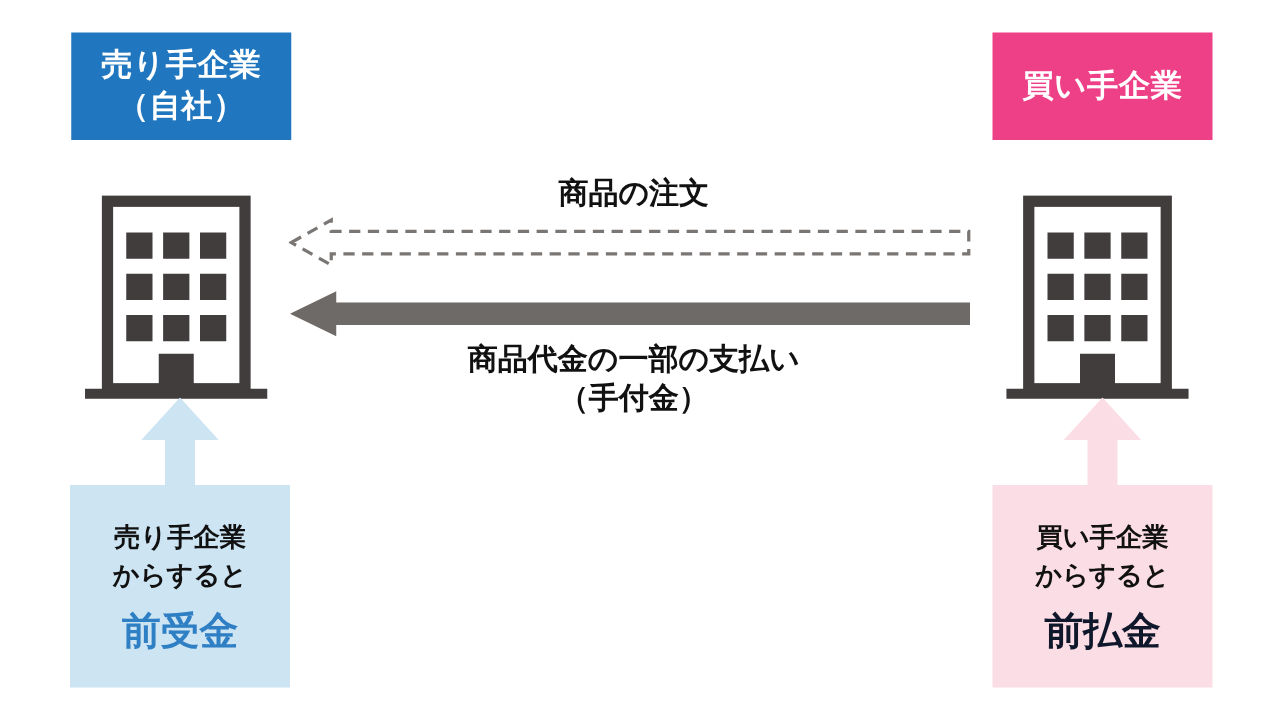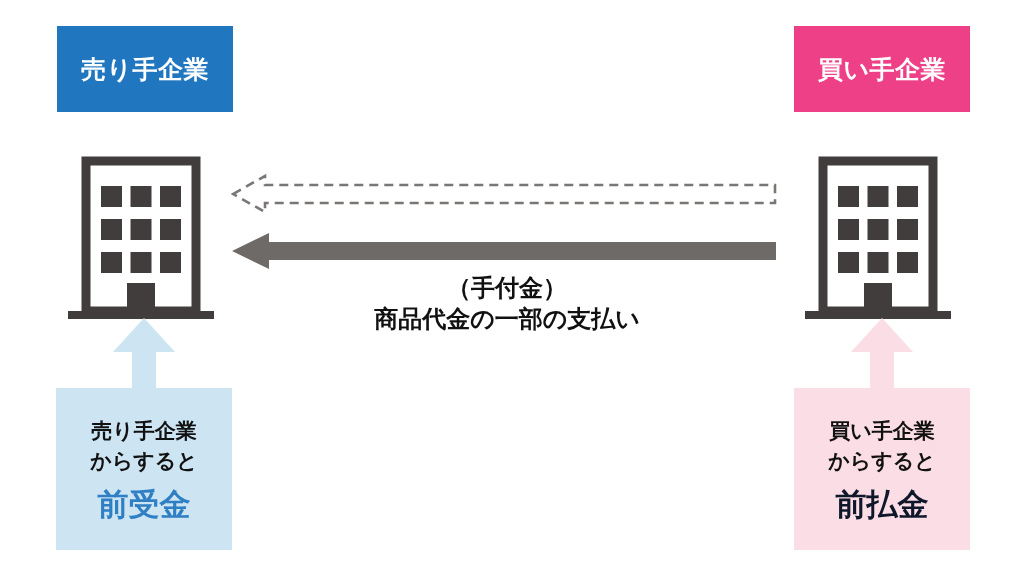--- a/index.html
+++ b/index.html
@@ -127,20 +127,21 @@
   #seller-term { color: #2f7fc4; }
   #buyer-term  { color: #0f172a; }
 </style>
 </head>
 <body>
 
 <div id="canvas">
 
   <div id="seller-header" class="party-header">
     <span class="ln">売り手企業</span>
+    <span class="ln">（自社）</span>
   </div>
 
   <div id="buyer-header" class="party-header">
     <span class="ln">買い手企業</span>
   </div>
 
   <svg id="seller-building" class="building" viewBox="0 0 146 172">
     <rect x="18" y="6" width="110" height="150" fill="#ffffff" stroke="#413d3d" stroke-width="9"></rect>
     <rect x="33" y="31" width="21" height="21" fill="#413d3d"></rect>
     <rect x="62.5" y="31" width="21" height="21" fill="#413d3d"></rect>
@@ -163,32 +164,33 @@
     <rect x="33" y="64" width="21" height="21" fill="#413d3d"></rect>
     <rect x="62.5" y="64" width="21" height="21" fill="#413d3d"></rect>
     <rect x="92" y="64" width="21" height="21" fill="#413d3d"></rect>
     <rect x="33" y="97" width="21" height="21" fill="#413d3d"></rect>
     <rect x="62.5" y="97" width="21" height="21" fill="#413d3d"></rect>
     <rect x="92" y="97" width="21" height="21" fill="#413d3d"></rect>
     <rect x="59" y="128" width="28" height="33" fill="#413d3d"></rect>
     <rect x="0" y="156" width="146" height="8" fill="#413d3d"></rect>
   </svg>
 
+  <div id="order-label" class="flow-label">商品の注文</div>
 
   <svg id="order-arrow" viewBox="0 0 546 44">
     <path d="M 2,22 L 34,4 L 34,13 L 544,13 L 544,31 L 34,31 L 34,40 Z" fill="none" stroke="#7a7674" stroke-width="2.6" stroke-dasharray="9,6"></path>
   </svg>
 
   <svg id="payment-arrow" viewBox="0 0 546 40">
     <path d="M 1,20 L 38,2 L 38,11 L 545,11 L 545,29 L 38,29 L 38,38 Z" fill="#6e6a67"></path>
   </svg>
 
   <div id="payment-label" class="flow-label">
+    <span class="ln">商品代金の一部の支払い</span>
     <span class="ln">（手付金）</span>
-    <span class="ln">商品代金の一部の支払い</span>
   </div>
 
   <svg id="seller-up-arrow" class="up-arrow" viewBox="0 0 64 80">
     <path d="M 32,0 L 63,34 L 44,34 L 44,80 L 20,80 L 20,34 L 1,34 Z" fill="#cde4f3"></path>
   </svg>
 
   <svg id="buyer-up-arrow" class="up-arrow" viewBox="0 0 64 80">
     <path d="M 32,0 L 63,34 L 44,34 L 44,80 L 20,80 L 20,34 L 1,34 Z" fill="#fbdde5"></path>
   </svg>
 

